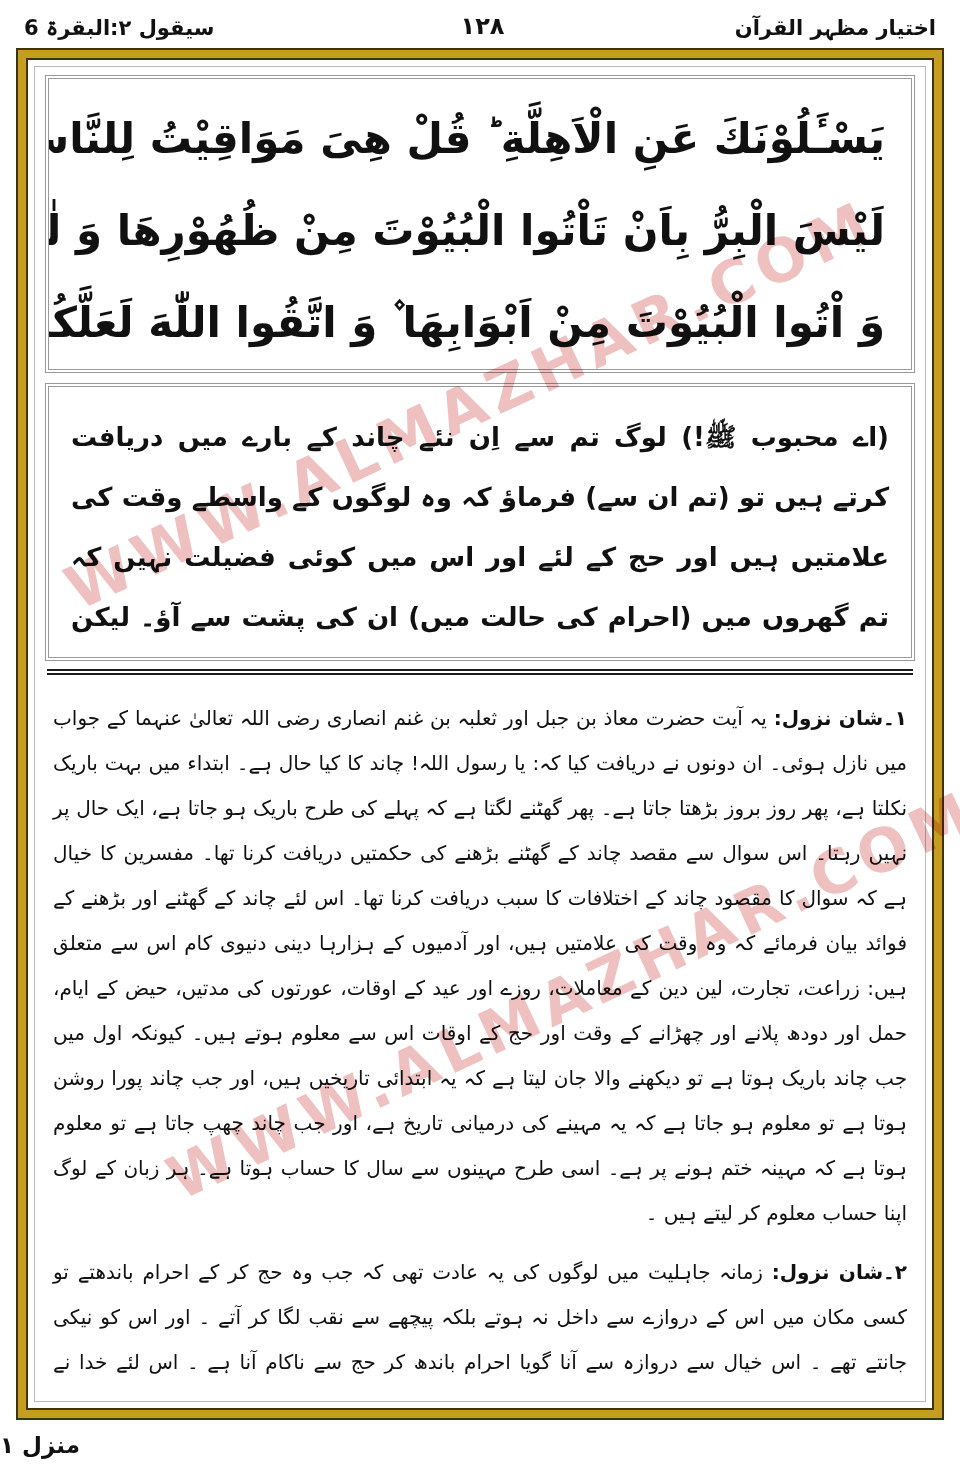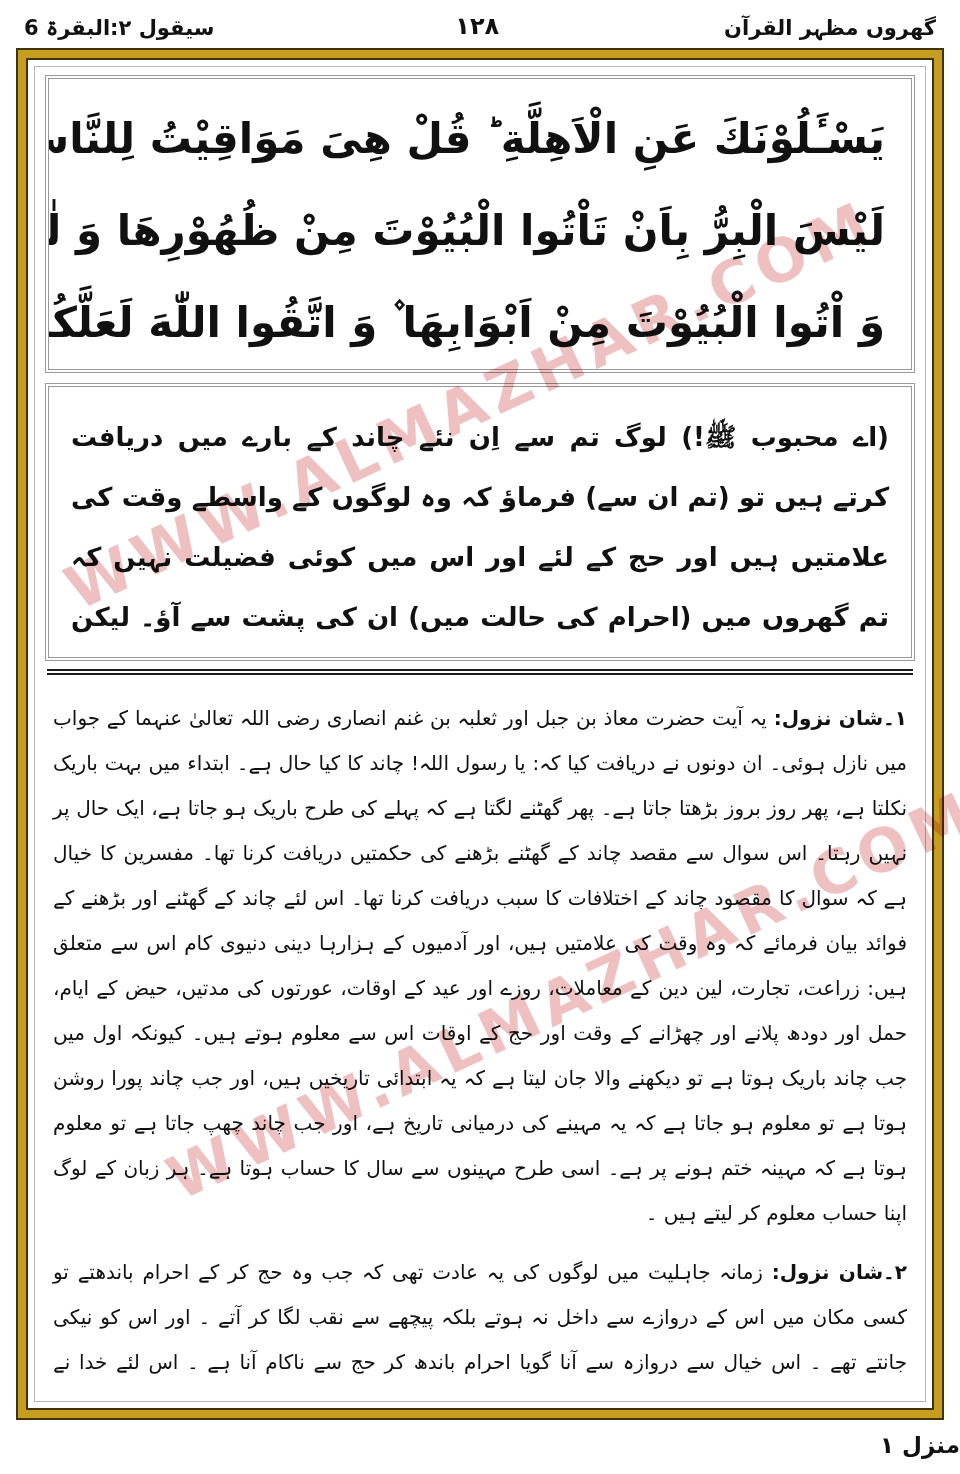--- a/index.html
+++ b/index.html
@@ -82,21 +82,21 @@
     height: 712px;
     overflow: hidden;
     font-size: 20px;
     line-height: 45px;
     text-align: justify;
   }
   .commentary p + p { margin-top: 14px; }
   .commentary .sec-heading { font-weight: bold; }
   
   .footer {
-    text-align: right;
+    text-align: left;
     font-size: 23px;
     font-weight: bold;
     padding-top: 12px;
   }
   
   .watermark {
     position: absolute;
     direction: ltr;
     font-size: 60px;
     font-weight: bold;
@@ -108,21 +108,21 @@
     pointer-events: none;
     z-index: 5;
   }
   .wm1 { left: 28px; top: 370px; }
   .wm2 { left: 130px; top: 960px; }
 </style>
 </head>
 <body>
 
 <div class="header">
-  <span>گھروں مظہر القرآن</span>
+  <span>اختیار مظہر القرآن</span>
   <span class="pageno">۱۲۸</span>
   <span>سیقول ۲:البقرۃ 6</span>
 </div>
 
 <div class="frame">
   <div class="frame-inner">
     <div class="frame-inner2">
 
       <div class="verse-box">
         <span class="verse-line">يَسْـَٔلُوْنَكَ عَنِ الْاَهِلَّةِ ؕ قُلْ هِىَ مَوَاقِيْتُ لِلنَّاسِ وَ الْحَجِّ ؕ وَ</span>

